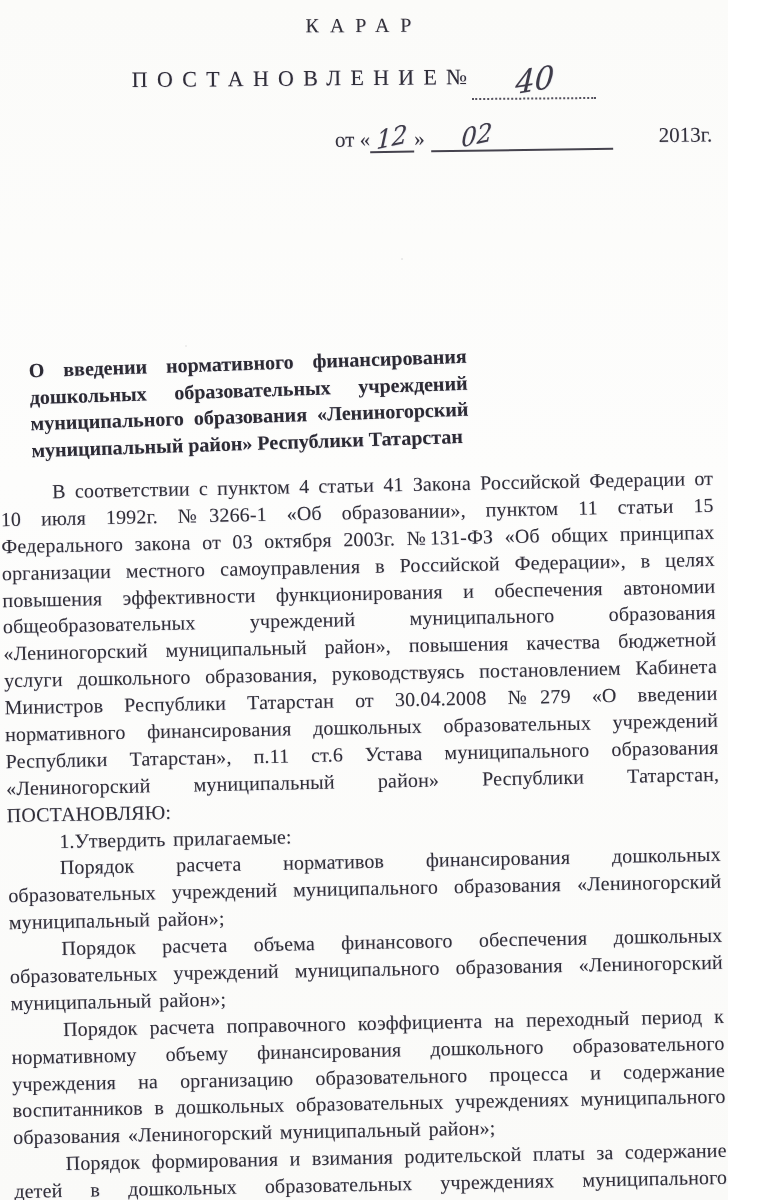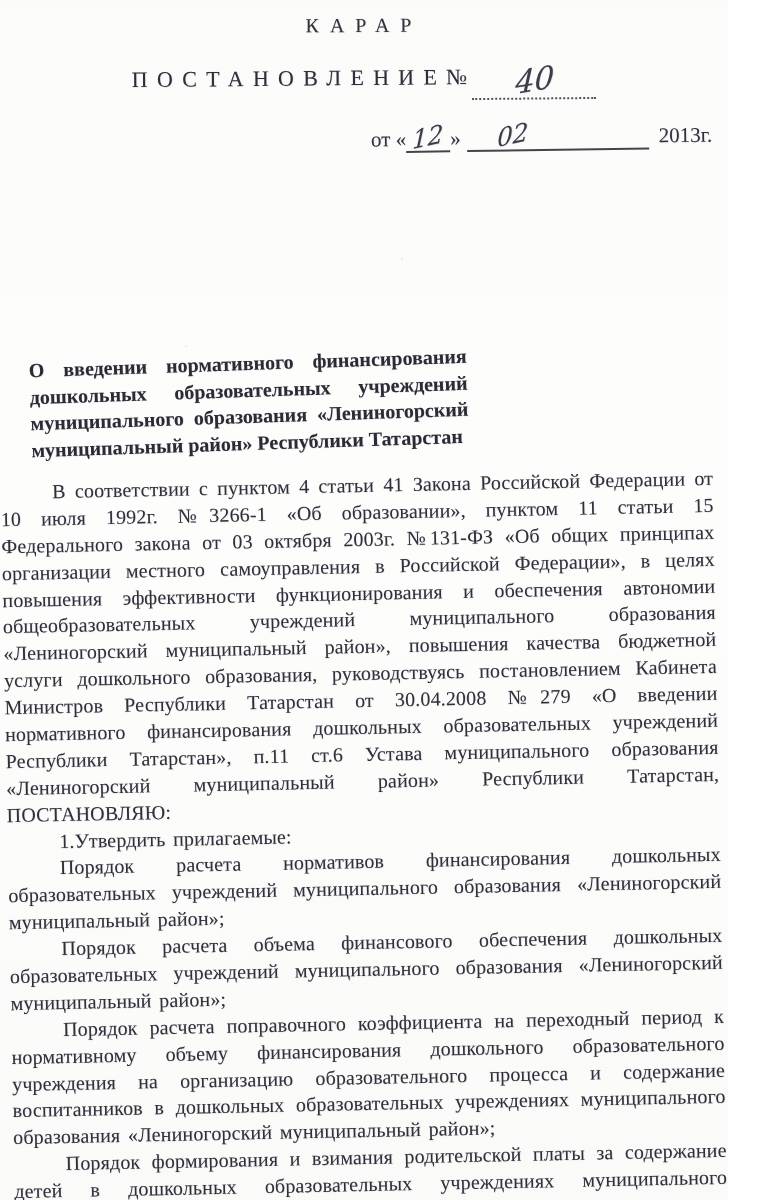--- a/index.html
+++ b/index.html
@@ -95,21 +95,21 @@
   .close-quote { padding-bottom: 1px; }
   .month-slot {
     display: inline-flex;
     justify-content: flex-start;
     min-width: 152px;
     margin: 0 10px 0 6px;
     padding-left: 30px;
     padding-bottom: 2px;
     border-bottom: 2px solid #47454f;
   }
-  .date-year { padding-bottom: 1px; }
+  .date-year { padding-bottom: 1px; margin-left: 36px; }
   .doc-title {
     position: absolute;
     left: 30px;
     top: 350px;
     width: 438px;
     font-weight: bold;
     font-size: 20px;
     line-height: 1.33;
     text-align: justify;
     color: #2e2d36;

